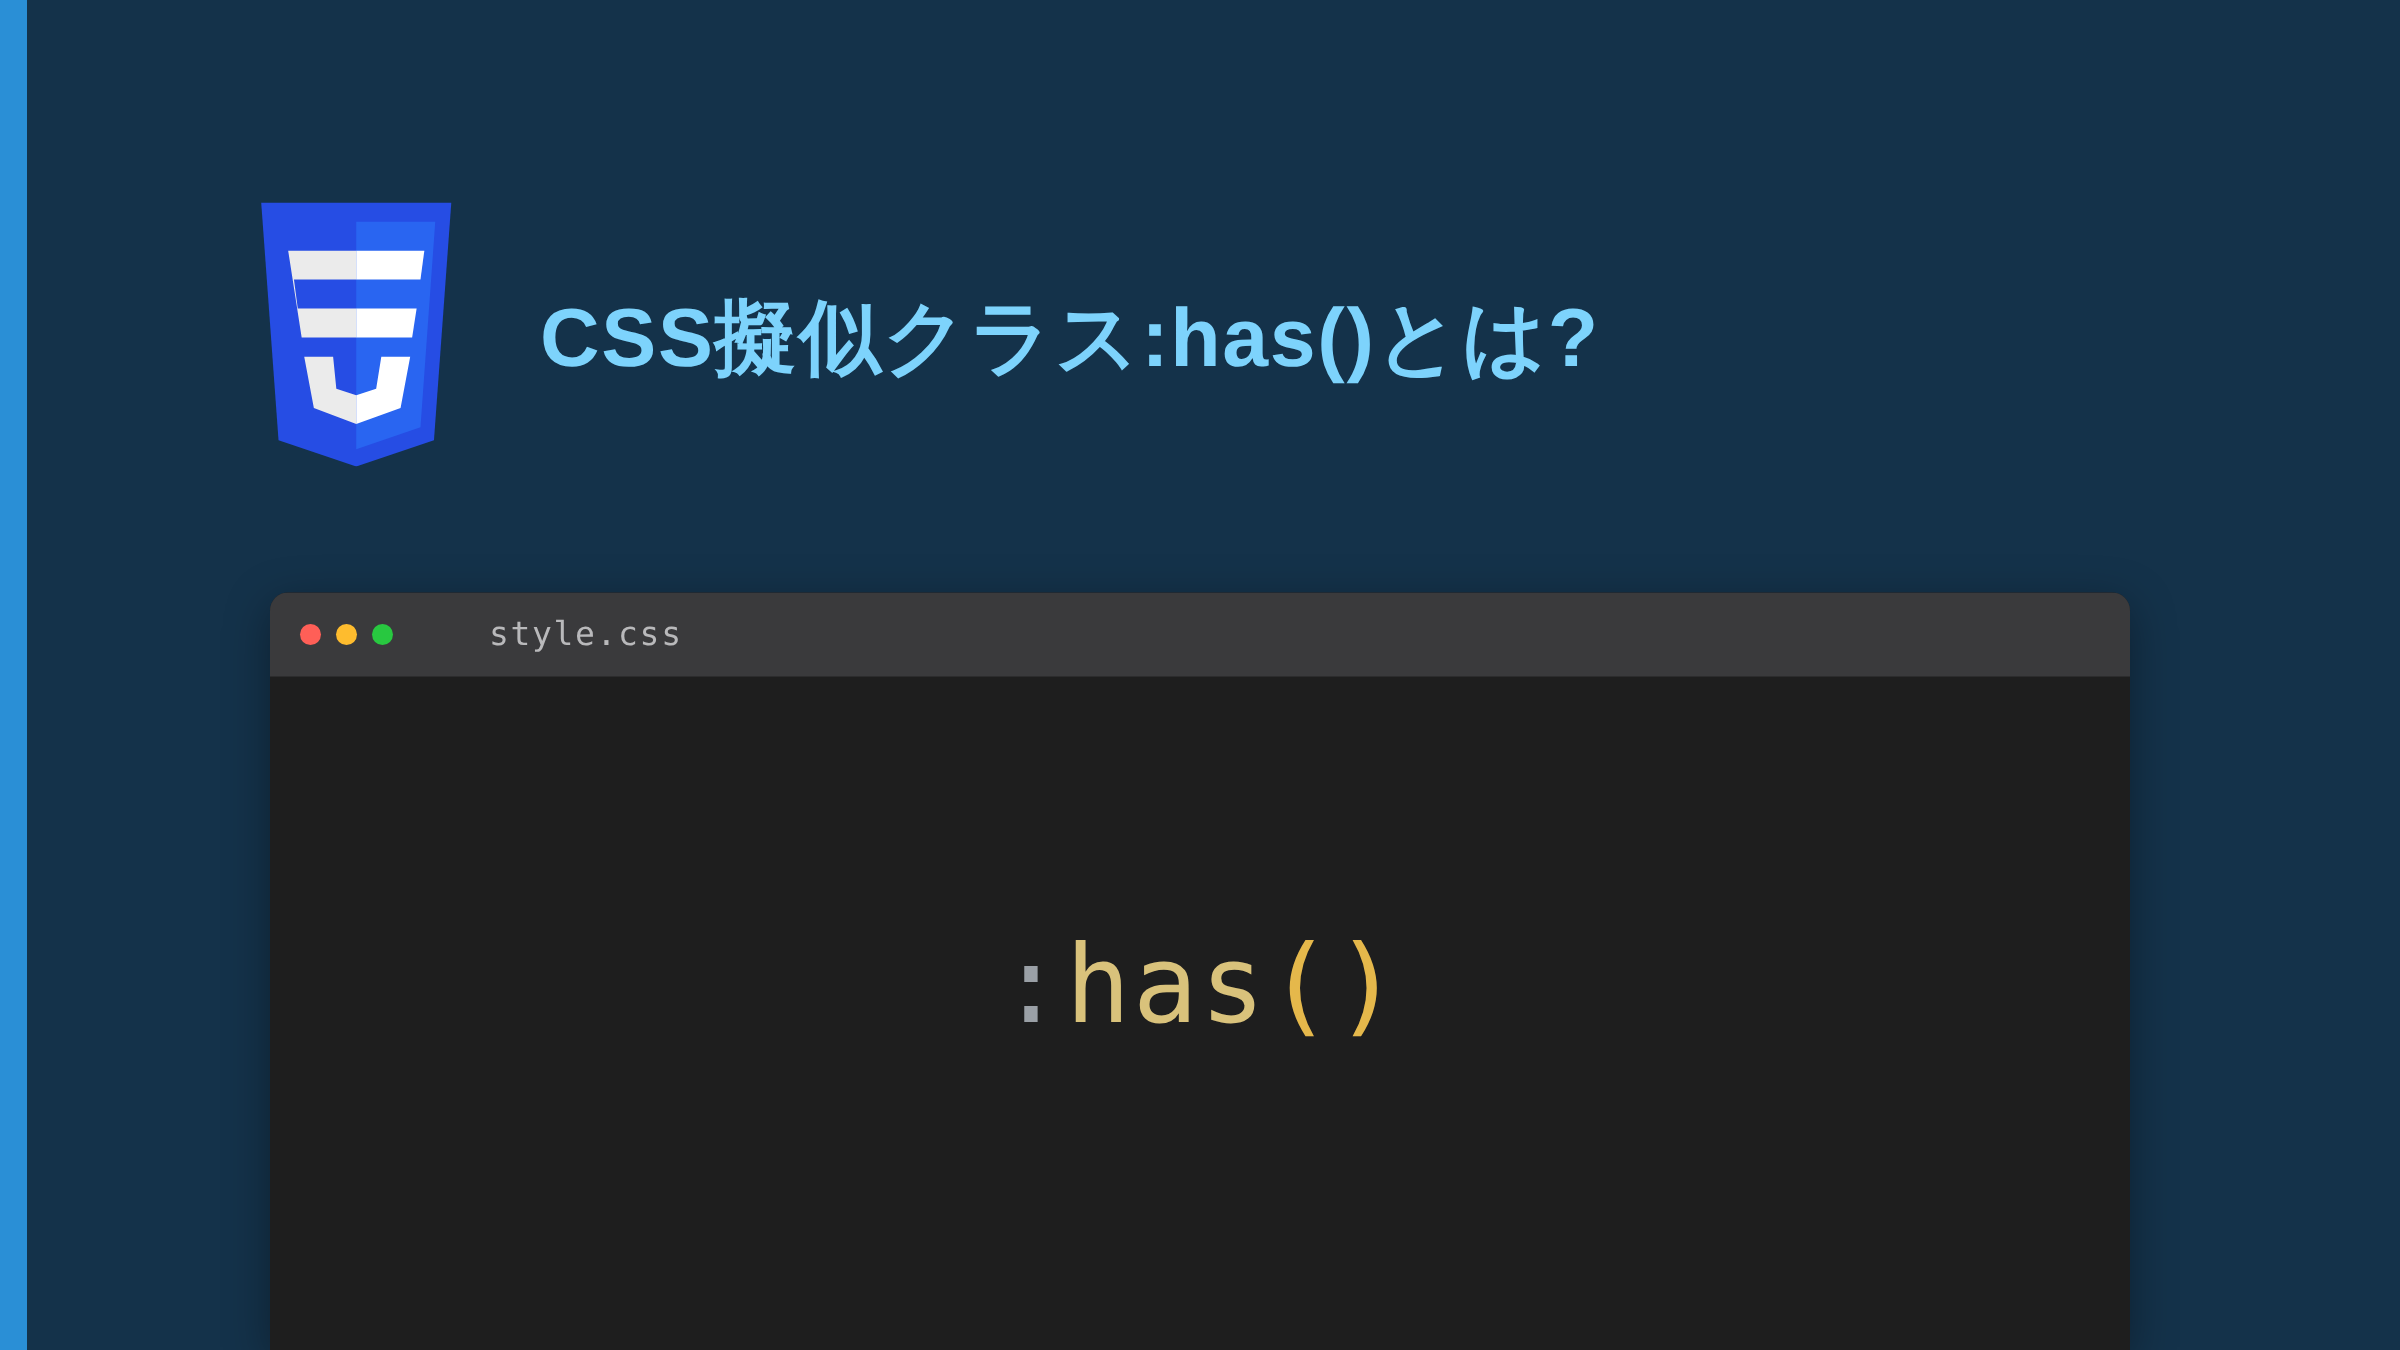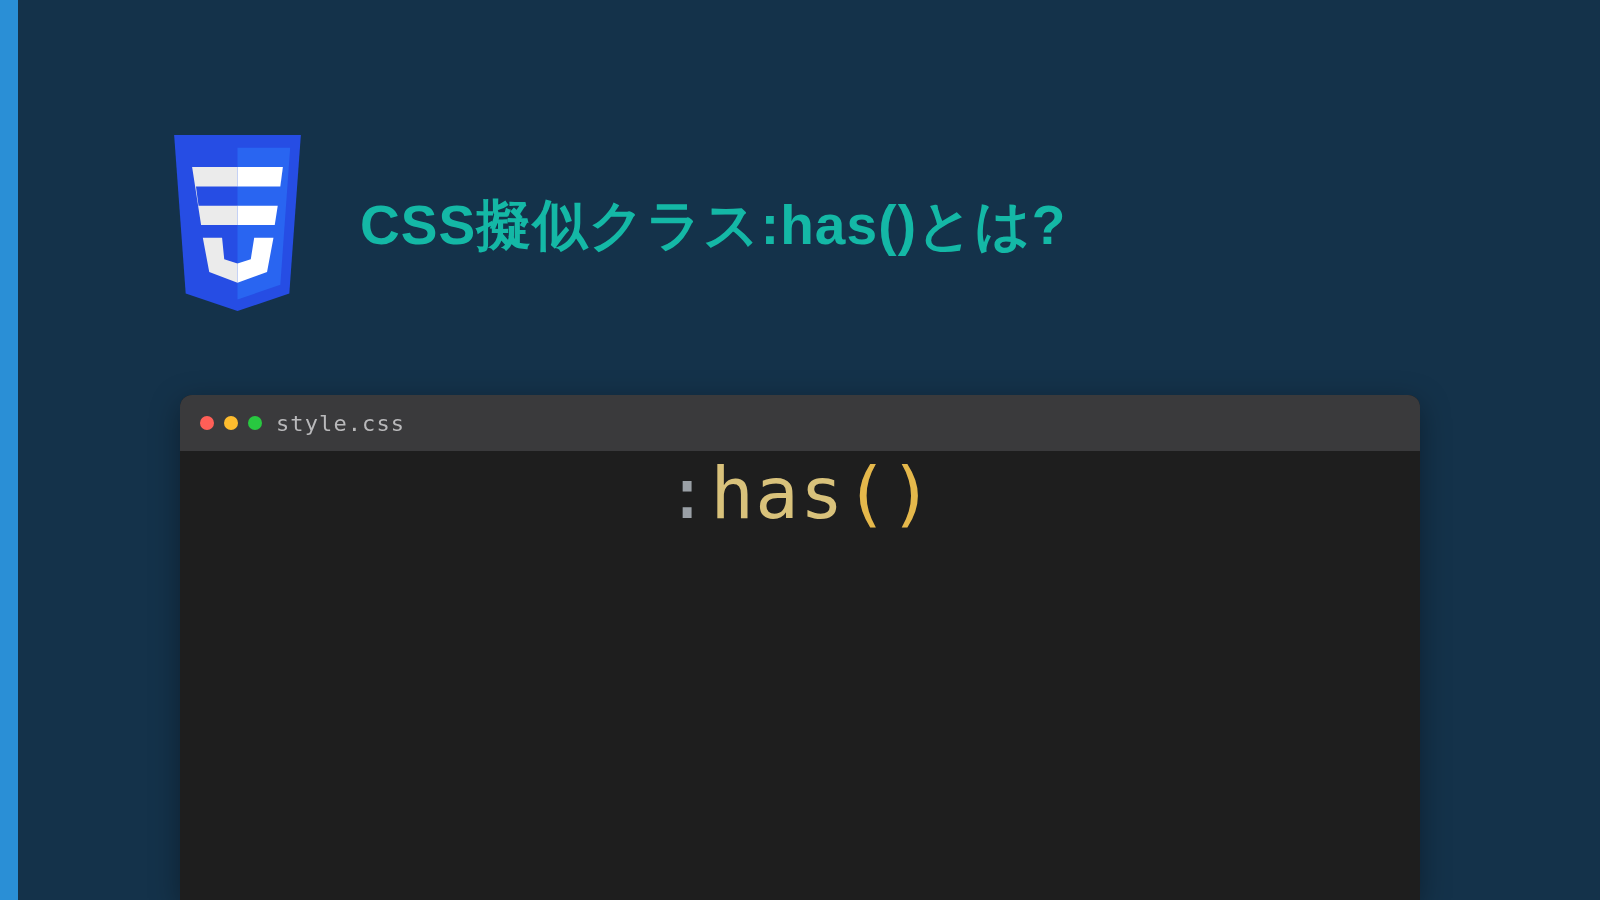--- a/index.html
+++ b/index.html
@@ -22,21 +22,21 @@
     right: 120px;
     display: flex;
     align-items: center;
     gap: 45px;
   }
   .logo {
     width: 155px;
     flex-shrink: 0;
   }
   .title-block {
-    color: #14b8a6;
+    color: #7dd3fc;
     font-weight: 800;
     font-size: 55px;
     line-height: 1.75;
     letter-spacing: 0.02em;
   }
   .editor {
     position: absolute;
     left: 180px;
     right: 180px;
     top: 395px;
@@ -64,25 +64,27 @@
   .dot {
     width: 14px; height: 14px; border-radius: 50%;
   }
   .dot.red { background: #ff5f57; }
   .dot.yellow { background: #febc2e; }
   .dot.green { background: #28c840; }
   .filename {
     color: #b9b9bb;
     font-size: 22px;
     letter-spacing: 0.05em;
+    margin-left: 50px;
     font-family: ui-monospace, SFMono-Regular, Menlo, Consolas, monospace;
   }
   .editor-body {
     flex: 1;
     display: flex;
+    align-items: center;
     justify-content: center;
     padding-bottom: 40px;
   }
   .code {
     font-family: ui-monospace, SFMono-Regular, Menlo, Consolas, monospace;
     font-size: 72px;
     font-weight: 500;
     letter-spacing: 0.02em;
     white-space: pre;
   }

